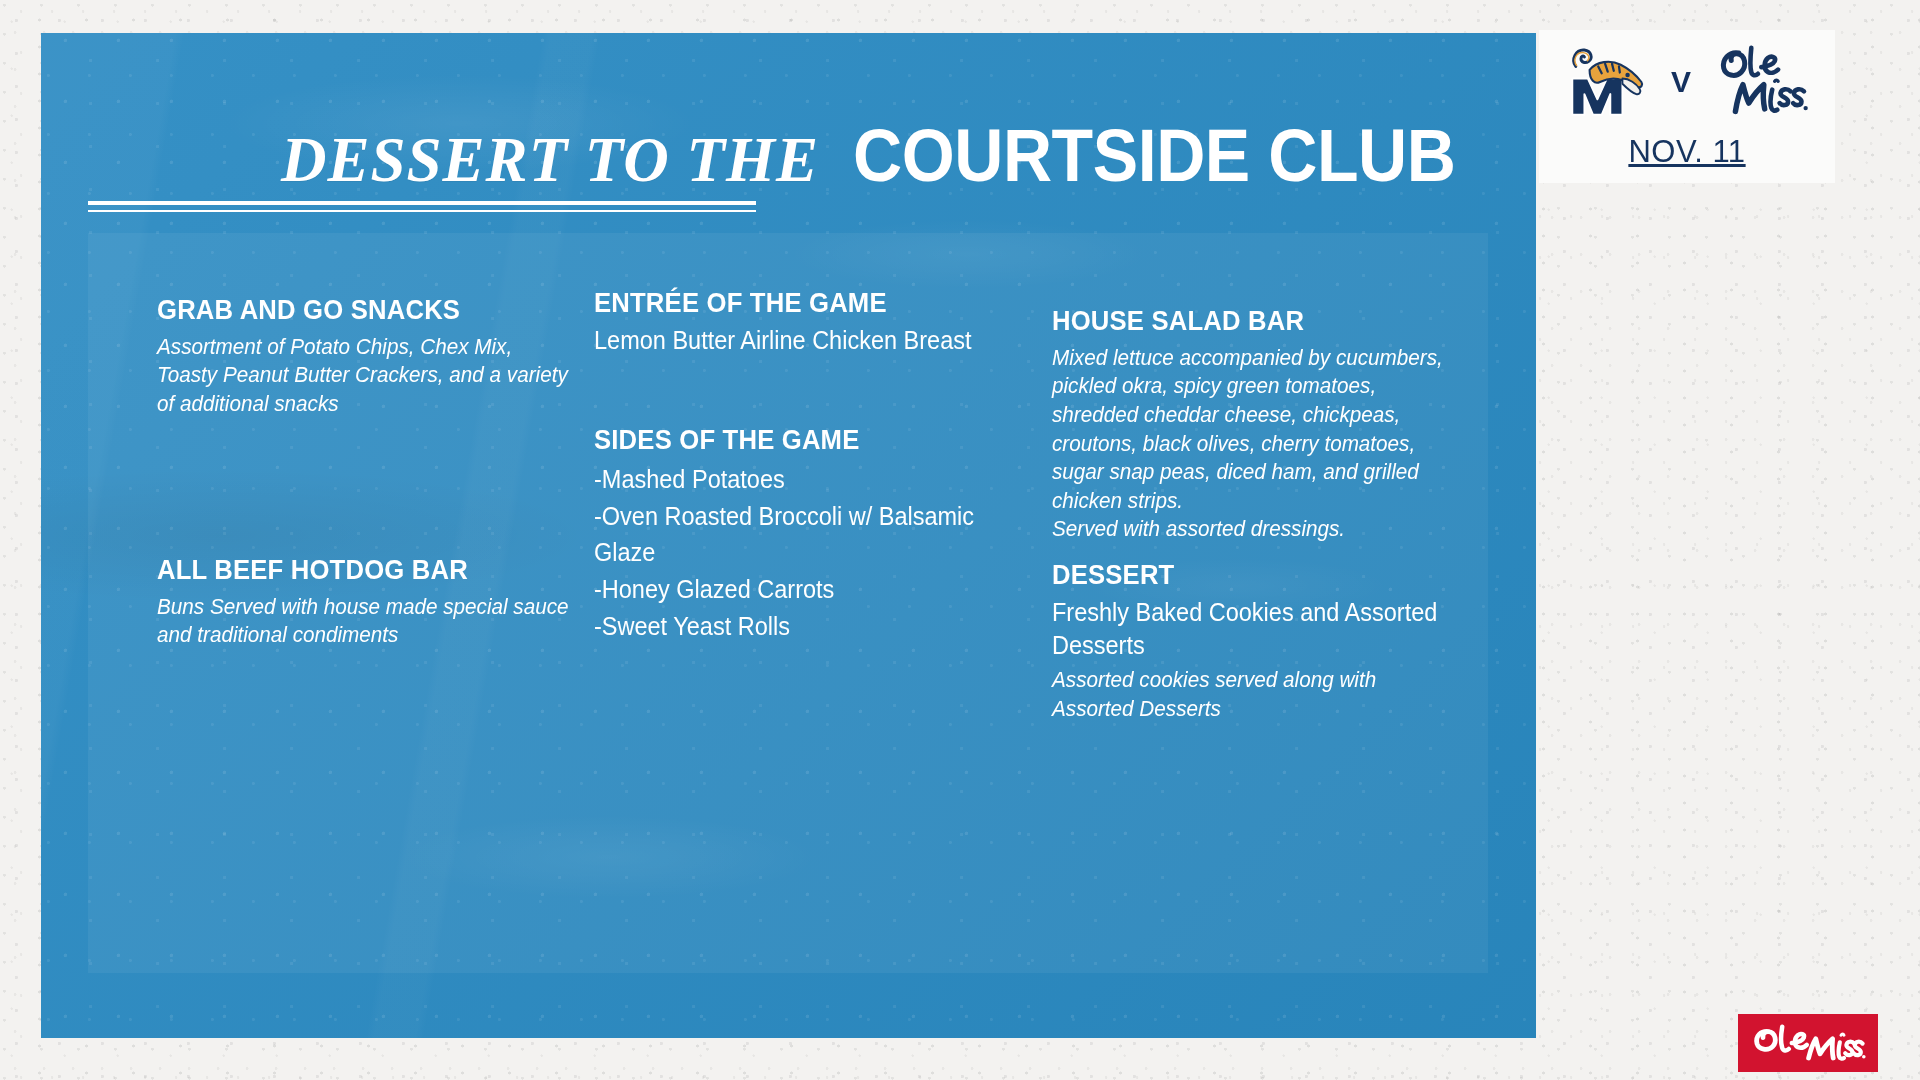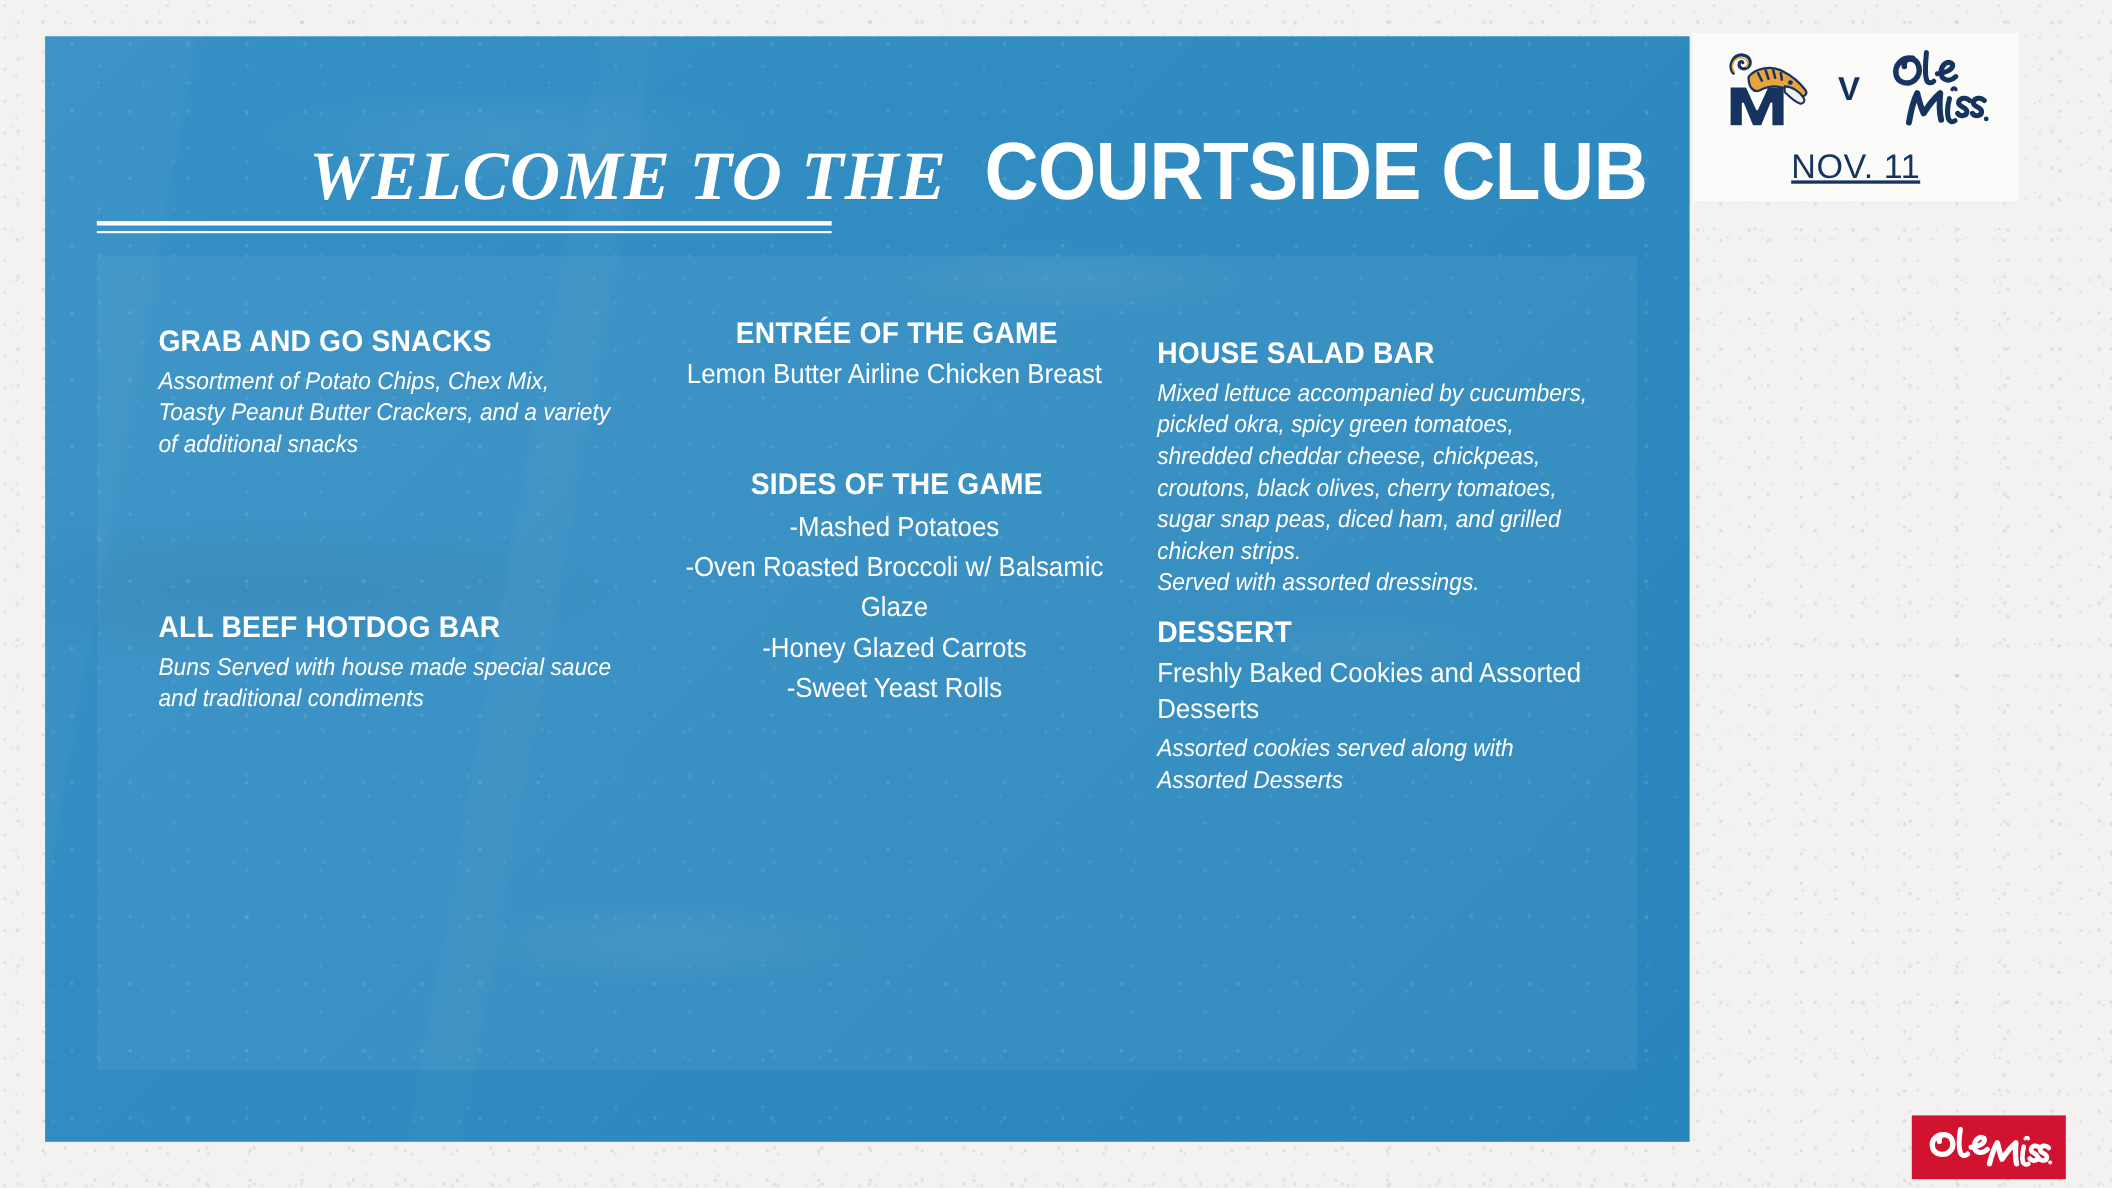--- a/index.html
+++ b/index.html
@@ -113,22 +113,22 @@
     position:absolute; left:47px; top:200px;
     width:1400px; height:740px;
     background:rgba(255,255,255,.055);
     z-index:2;
   }
   .columns{
     position:absolute; left:0; top:0; width:100%; height:100%;
     z-index:5;
   }
   .col{ position:absolute; top:0; }
-  .col-1{ left:56px;  width:440px; }
-  .col-2{ left:523px; width:430px;text-align:center; }
+  .col-1{ left:69px;  width:440px; }
+  .col-2{ left:506px; width:430px; }
   .col-3{ left:964px; width:435px; }
 
   .section{ margin-bottom:0; }
   .sec-head{
     font-family:"Liberation Sans Narrow","Liberation Sans", sans-serif;
     font-weight:700; color:#fff;
     font-size:27px; letter-spacing:.2px; line-height:1.18;
     text-transform:uppercase;
     transform:scaleX(.95); transform-origin:left center;
   }
@@ -154,21 +154,21 @@
 </style>
 </head>
 <body>
 
 <div class="paper-bg"></div>
 
 <div class="poster">
 
   <div class="header">
     <div class="title-row">
-      <span class="welcome">WELCOME TO THE</span>
+      <span class="welcome">DESSERT TO THE</span>
       <span class="courtside">COURTSIDE CLUB</span>
     </div>
     <div class="rule">
       <div class="l1"></div>
       <div class="l2"></div>
     </div>
   </div>
 
   <div class="menu-panel"></div>
 

